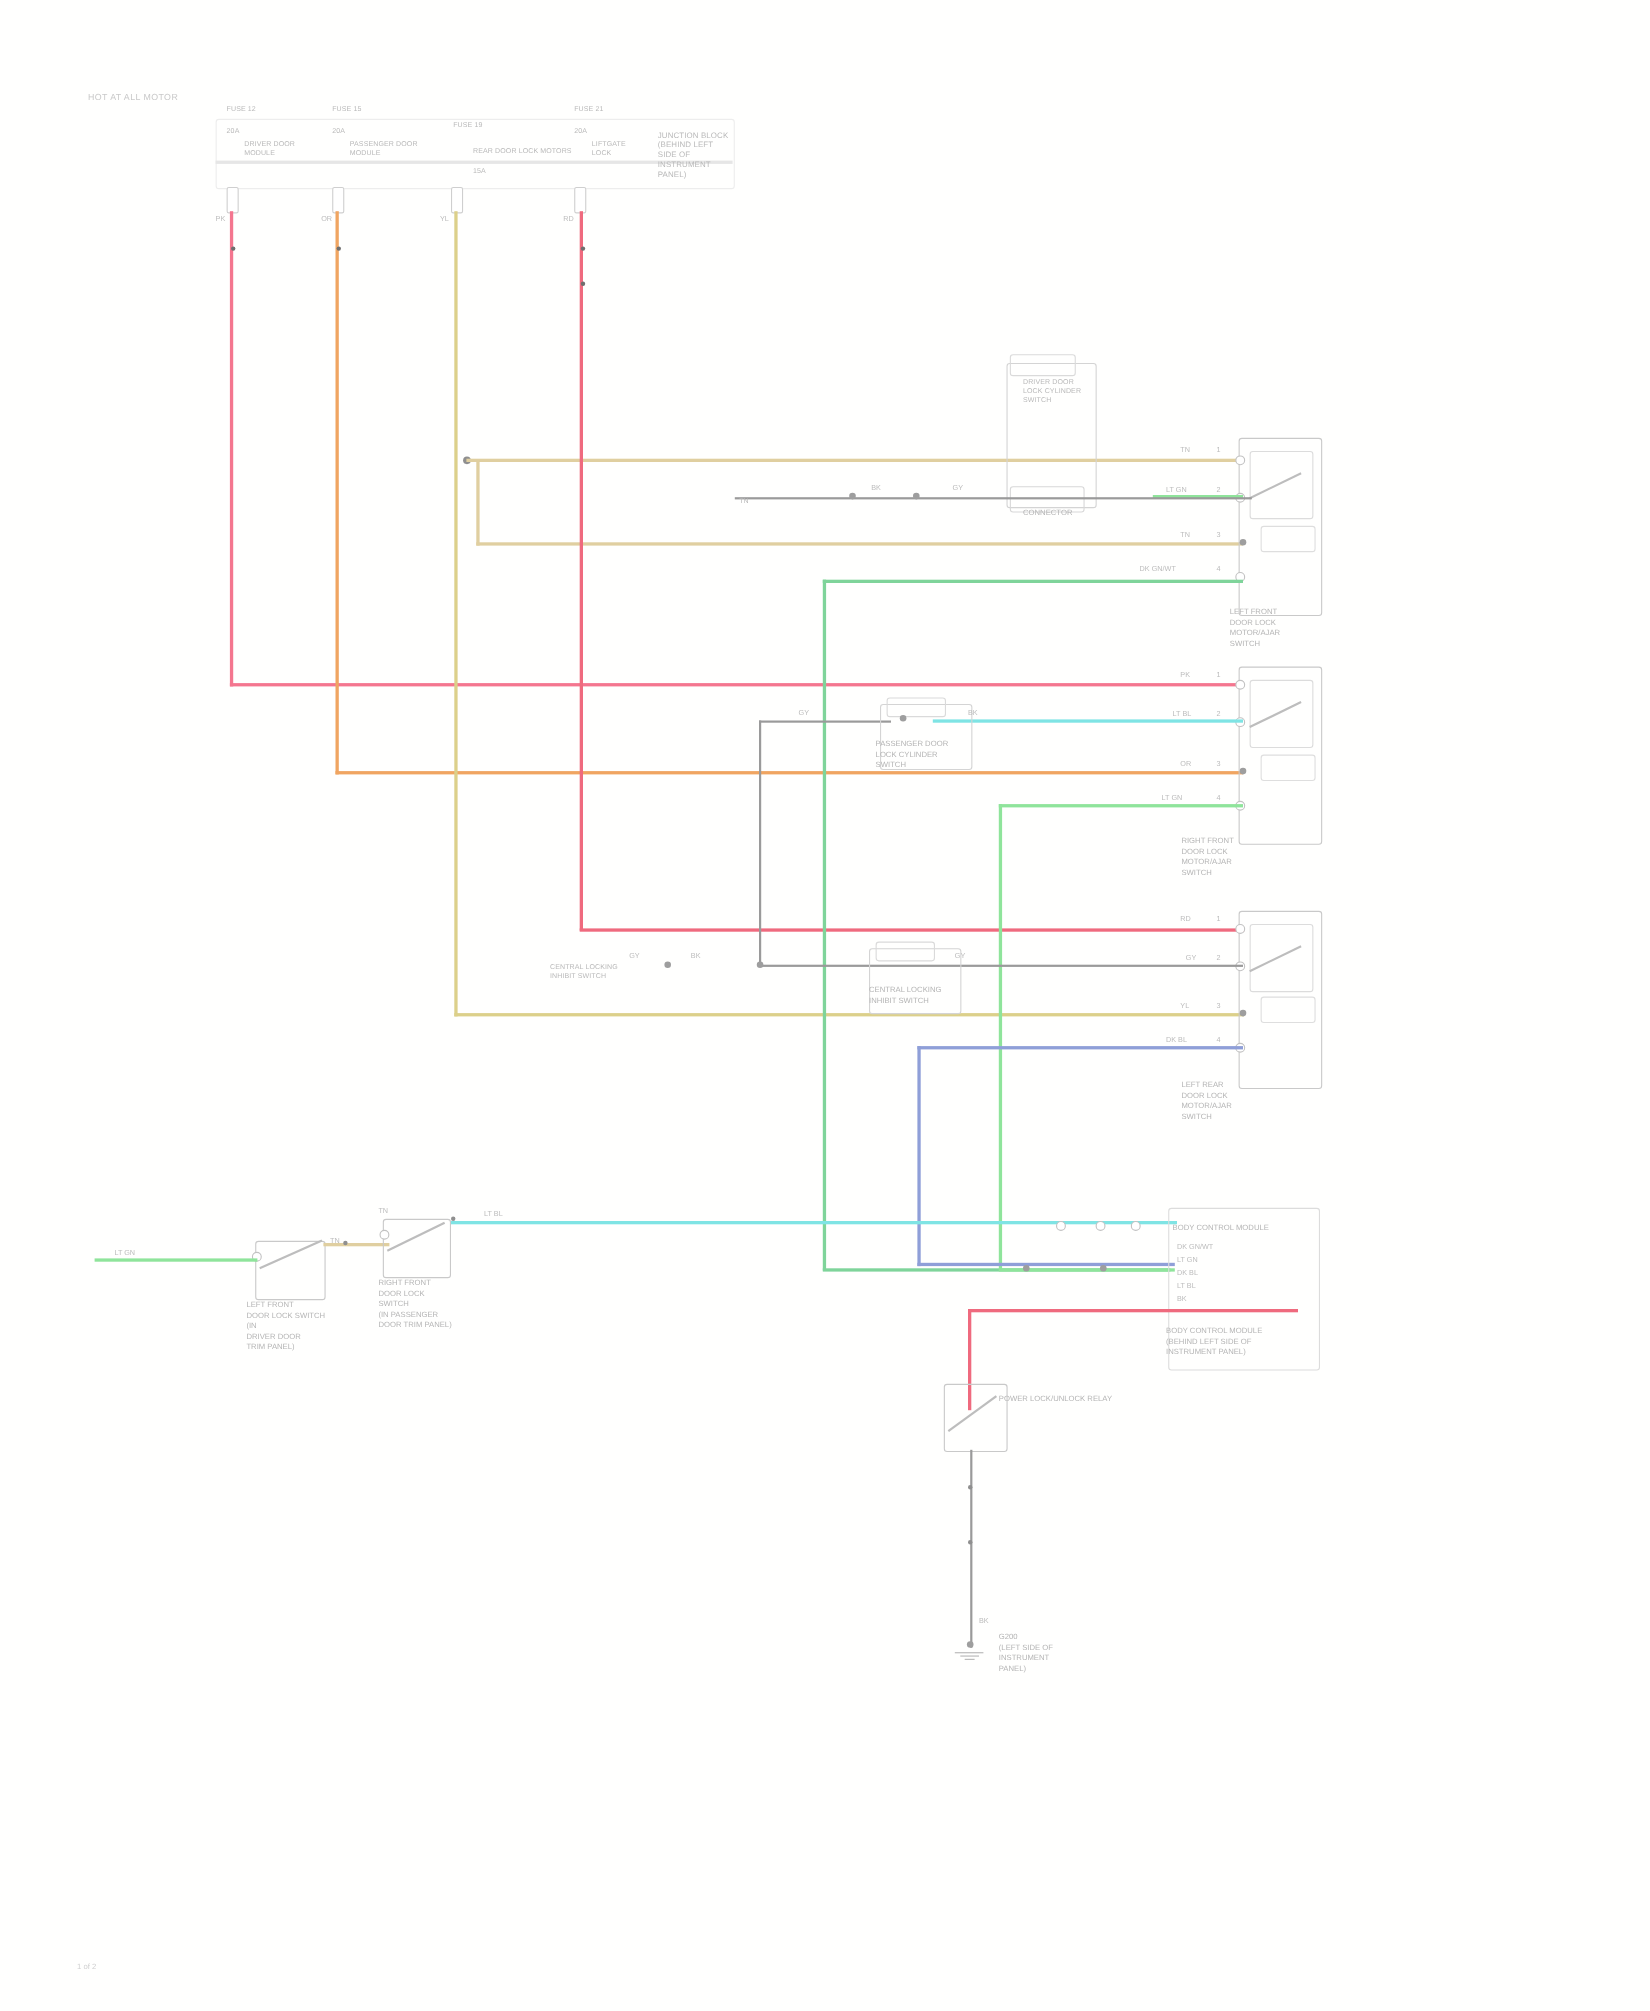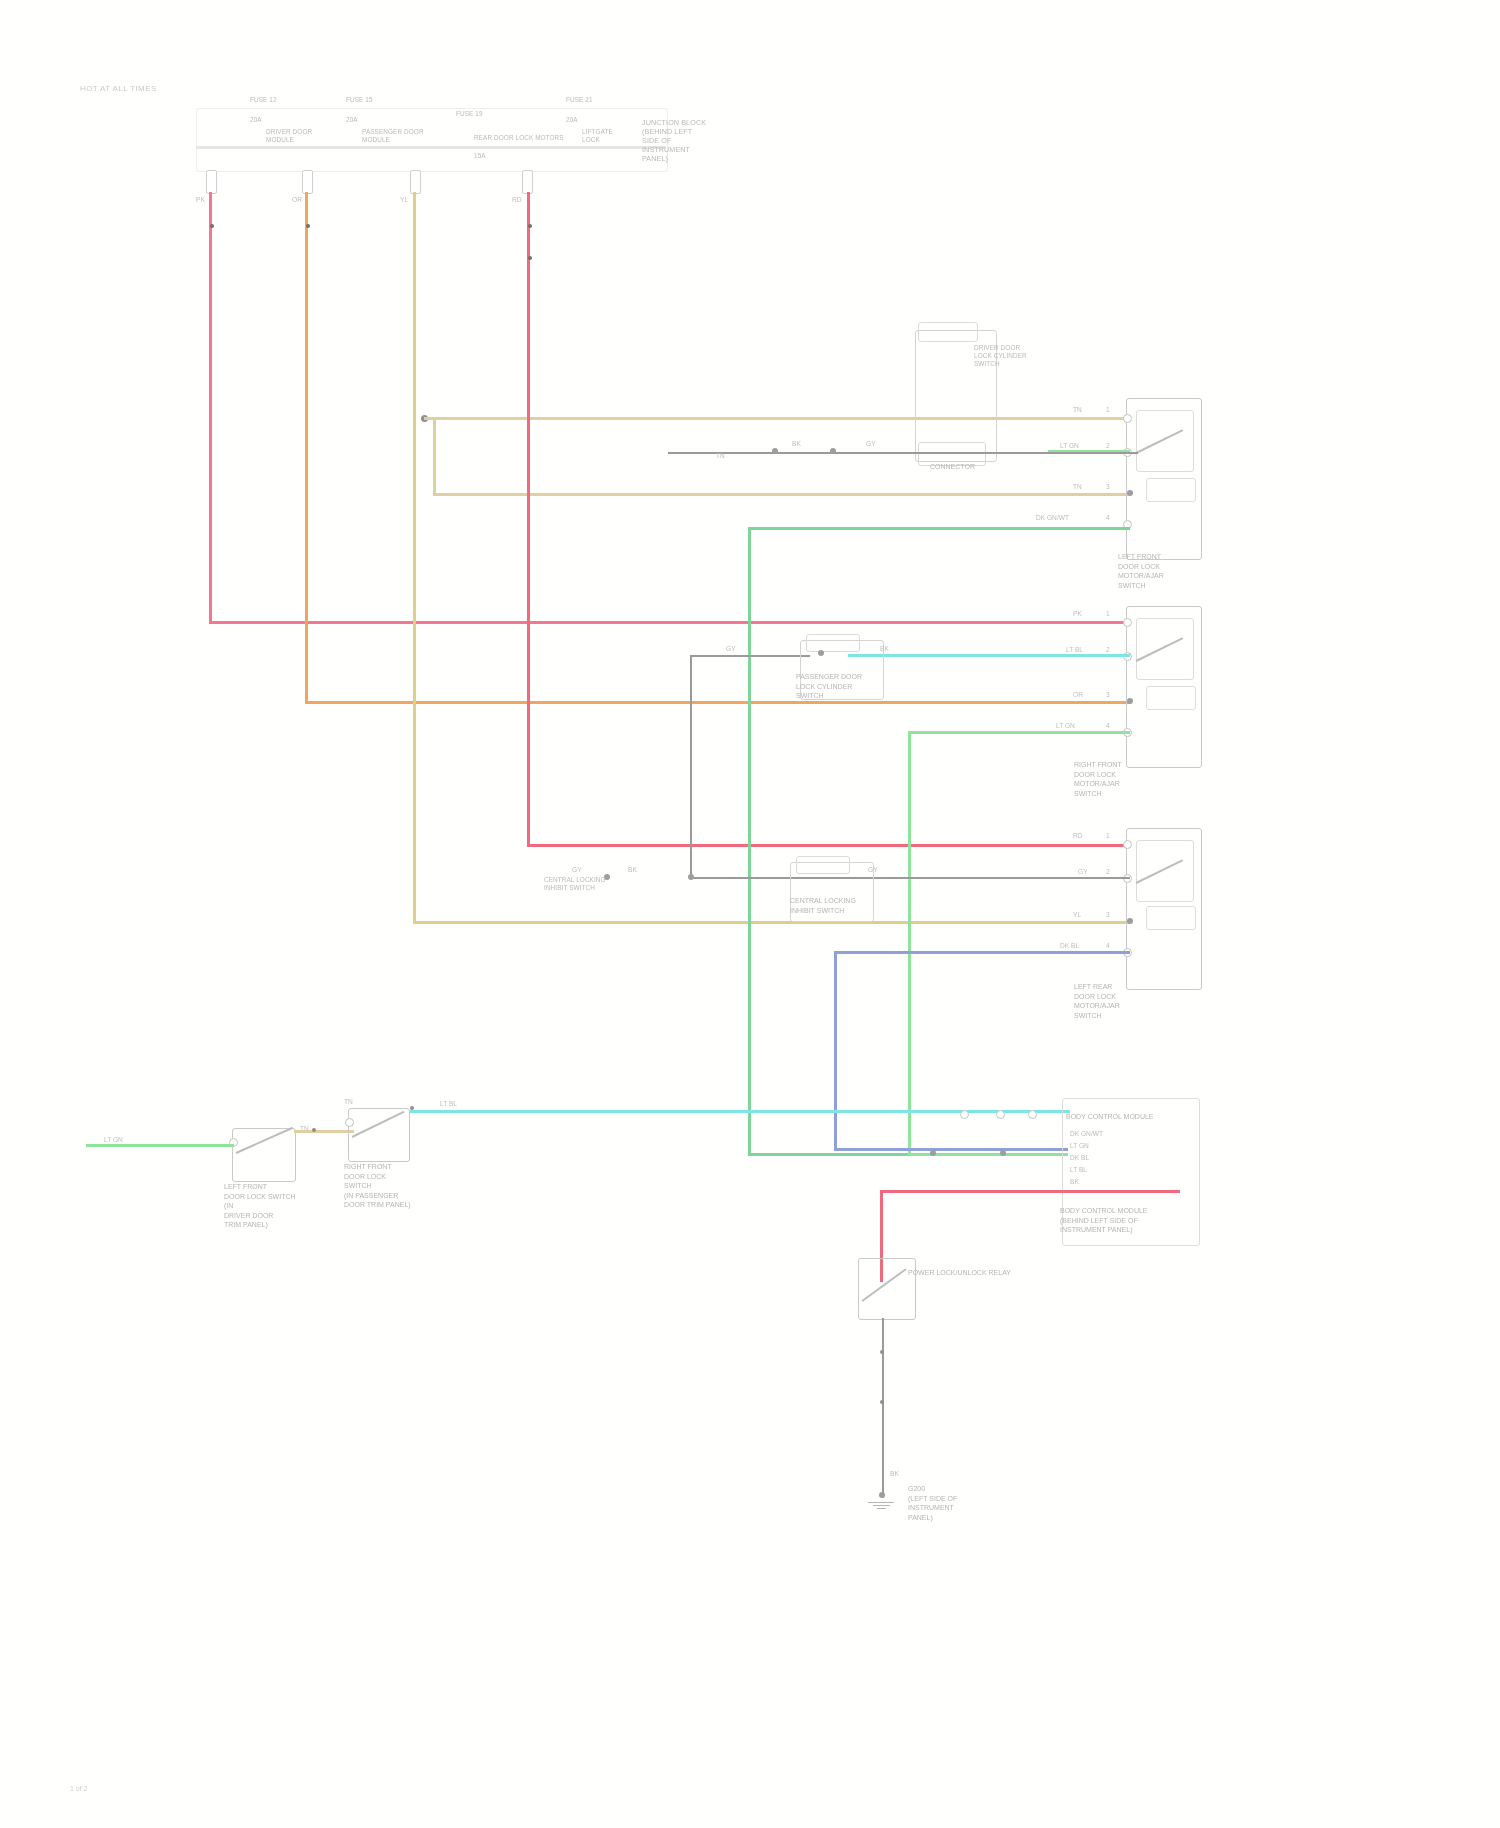--- a/index.html
+++ b/index.html
@@ -4,41 +4,41 @@
 <style>
   html,body{margin:0;padding:0;background:#ffffff;}
   body{font-family:"Liberation Sans",sans-serif;}
   #sheet{position:relative;width:1500px;height:1828px;background:#fffffe;overflow:hidden;}
 
   
   .wire{position:absolute;background:#cccccc;}
   .h{height:3px;}
   .v{width:3px;}
   .box{position:absolute;border:1.4px solid #c9c9c9;background:transparent;border-radius:3px;}
-  .lbl{position:absolute;color:#b9b9b9;font-size:7.2px;line-height:9px;letter-spacing:.1px;white-space:pre;margin-left:44px;}
+  .lbl{position:absolute;color:#b9b9b9;font-size:7.2px;line-height:9px;letter-spacing:.1px;white-space:pre;}
   .lbl.t{font-size:6.4px;line-height:8px;}
   .wlbl{position:absolute;color:#bcbcbc;font-size:6.6px;line-height:8px;white-space:pre;}
   .dot{position:absolute;width:6px;height:6px;border-radius:50%;background:#9e9e9e;}
   .sdot{position:absolute;width:4px;height:4px;border-radius:50%;background:#b0b0b0;}
   .conn{position:absolute;width:7px;height:7px;border-radius:50%;border:1.4px solid #c2c2c2;background:#fff;}
   .fuse{position:absolute;width:9px;height:22px;border:1.4px solid #cfcfcf;border-radius:2px;background:#fff;}
   .sw{position:absolute;height:1.6px;background:#bdbdbd;transform-origin:left center;}
   .gnd{position:absolute;}
   .gnd i{display:block;background:#b5b5b5;margin:1.5px auto 0;height:1.6px;}
   .title{position:absolute;color:#c9c9c9;font-size:8px;letter-spacing:.4px;white-space:pre;}
   .pg{position:absolute;color:#cfcfcf;font-size:7px;white-space:pre;}
   .splice{position:absolute;width:7px;height:7px;border-radius:50%;background:#8f8f8f;}
   .cboxtxt{position:absolute;color:#b4b4b4;font-size:7px;line-height:9.5px;white-space:pre;}
 </style>
 </head>
 <body>
 
 <div id="sheet">
 
-  <div class="title" style="left:80px;top:84px;">HOT AT ALL TIMES</div>
+  <div class="title" style="left:80px;top:84px;">HOT AT ALL MOTOR</div>
   <div class="pg" style="left:70px;top:1785px;">1 of 2</div>
 
   <div class="box" style="left:196px;top:108px;width:470px;height:62px;border-color:#ededed;"></div>
   <div class="wire h" style="left:196px;top:146px;width:470px;background:#e6e6e6;"></div>
 
   <div class="lbl t" style="left:206px;top:96px;">FUSE 12</div>
   <div class="lbl t" style="left:206px;top:116px;">20A</div>
   <div class="lbl t" style="left:222px;top:128px;">DRIVER DOOR
 MODULE</div>
   <div class="fuse" style="left:206px;top:170px;"></div>

